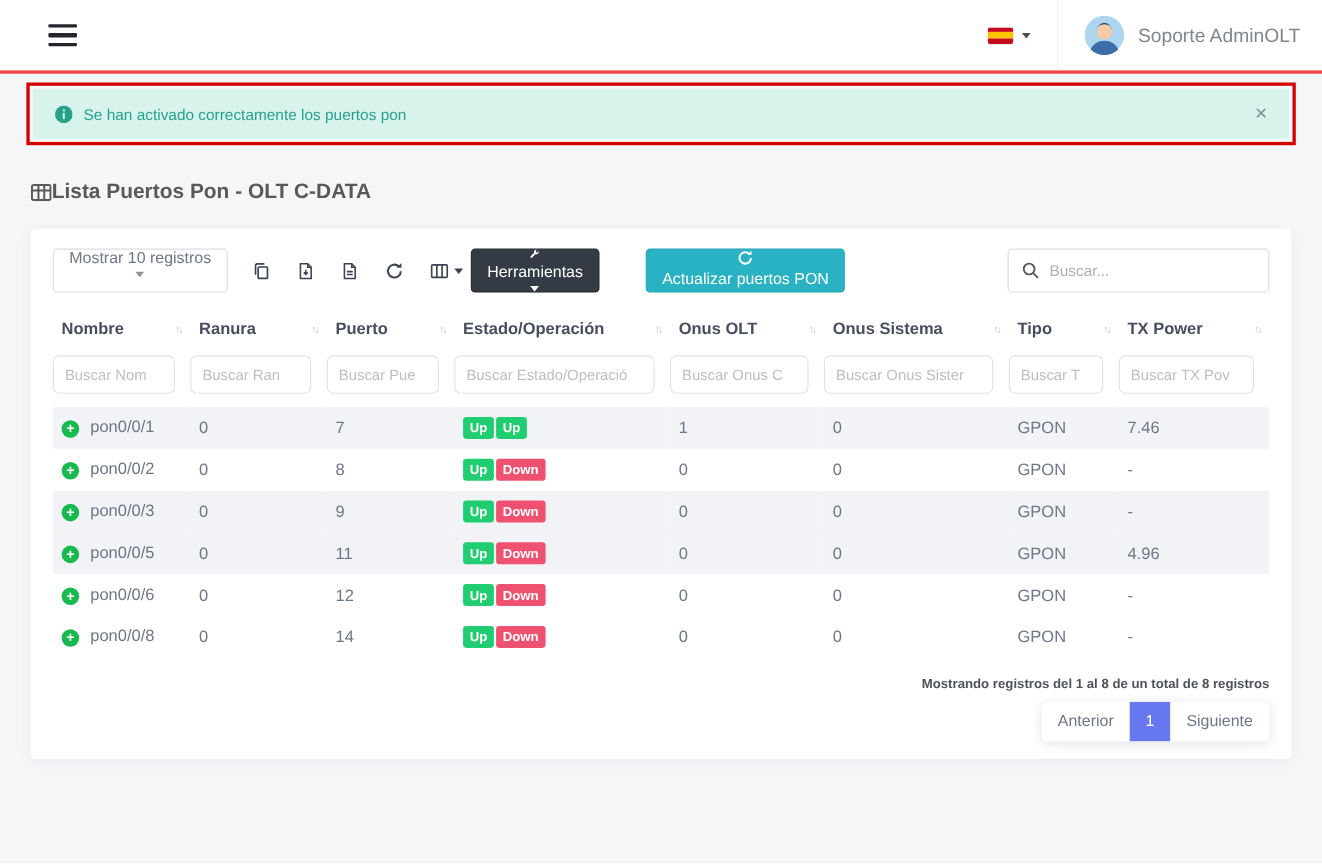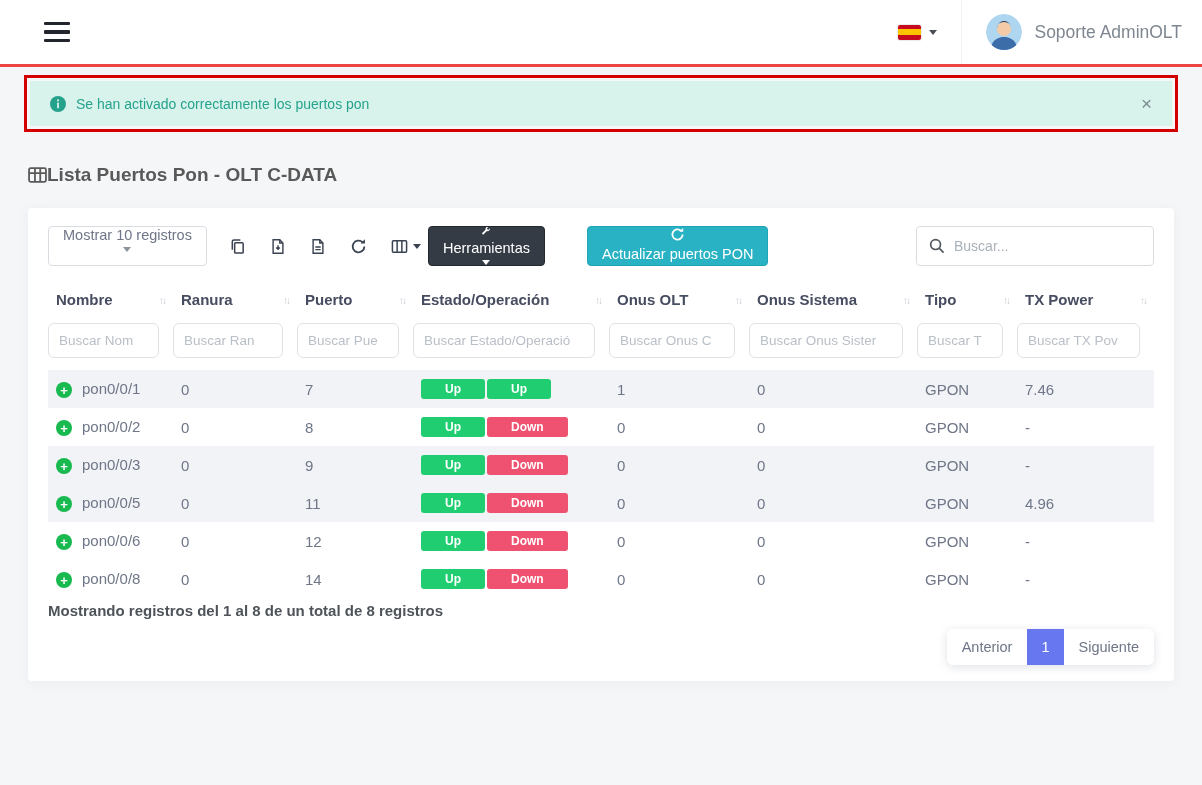--- a/index.html
+++ b/index.html
@@ -72,27 +72,27 @@
     font-size:10px; color:#c5cbd3; letter-spacing:-2px; }
   .filter-row td { padding:2px 14px 12px 0; }
   .filter-input { width:100%; height:35px; border:1px solid #dfe2e7; border-radius:6px; padding:0 10px;
     font-size:13.5px; color:#6e7687; font-family:inherit; outline:none; background:#fff; }
   .filter-input::placeholder { color:#b9bfc7; }
   tbody td { padding:9px 8px; font-size:15px; color:var(--color-text,#6e7687); white-space:nowrap; overflow:hidden; }
   tbody tr.striped { background:var(--color-row-stripe,#f2f3f7); }
   .plus-icon { display:inline-flex; align-items:center; justify-content:center; width:16px; height:16px; border-radius:50%;
     background:var(--color-plus-green,#18b94e); color:#fff; font-size:13px; font-weight:bold; line-height:1;
     margin-right:10px; vertical-align:middle; cursor:pointer; }
-  .badge { display:inline-block; padding:3px 24px; border-radius:3px; font-size:12px; font-weight:bold; color:#fff; }
+  .badge { display:inline-block; padding:3px 6px; border-radius:3px; font-size:12px; font-weight:bold; color:#fff; }
   .badge + .badge { margin-left:2px; }
   .badge-up { background:var(--color-badge-up,#20ce71); }
   .badge-down { background:var(--color-badge-down,#ef5170); }
 
   
-  .records-info { margin:4px 0 6px; font-size:15px; font-weight:600; color:#4e535a; }
+  .records-info { margin:16px 0 6px; font-size:12px; font-weight:600; color:#4e535a;text-align:right; }
   .pagination-wrap { display:flex; justify-content:flex-end; margin-top:10px; }
   .pagination { display:inline-flex; background:#fff; border-radius:6px; overflow:hidden;
     box-shadow:0 2px 10px rgba(110,119,140,.22); }
   .page-link { border:none; background:#fff; color:#6e7687; font-size:14.5px; padding:10px 15px; cursor:pointer; font-family:inherit; }
   .page-link.active { background:var(--color-pagination-active,#6777ef); color:#fff; padding:10px 14px; }
 
   svg { display:block; }
 </style>
 </head>
 <body>

